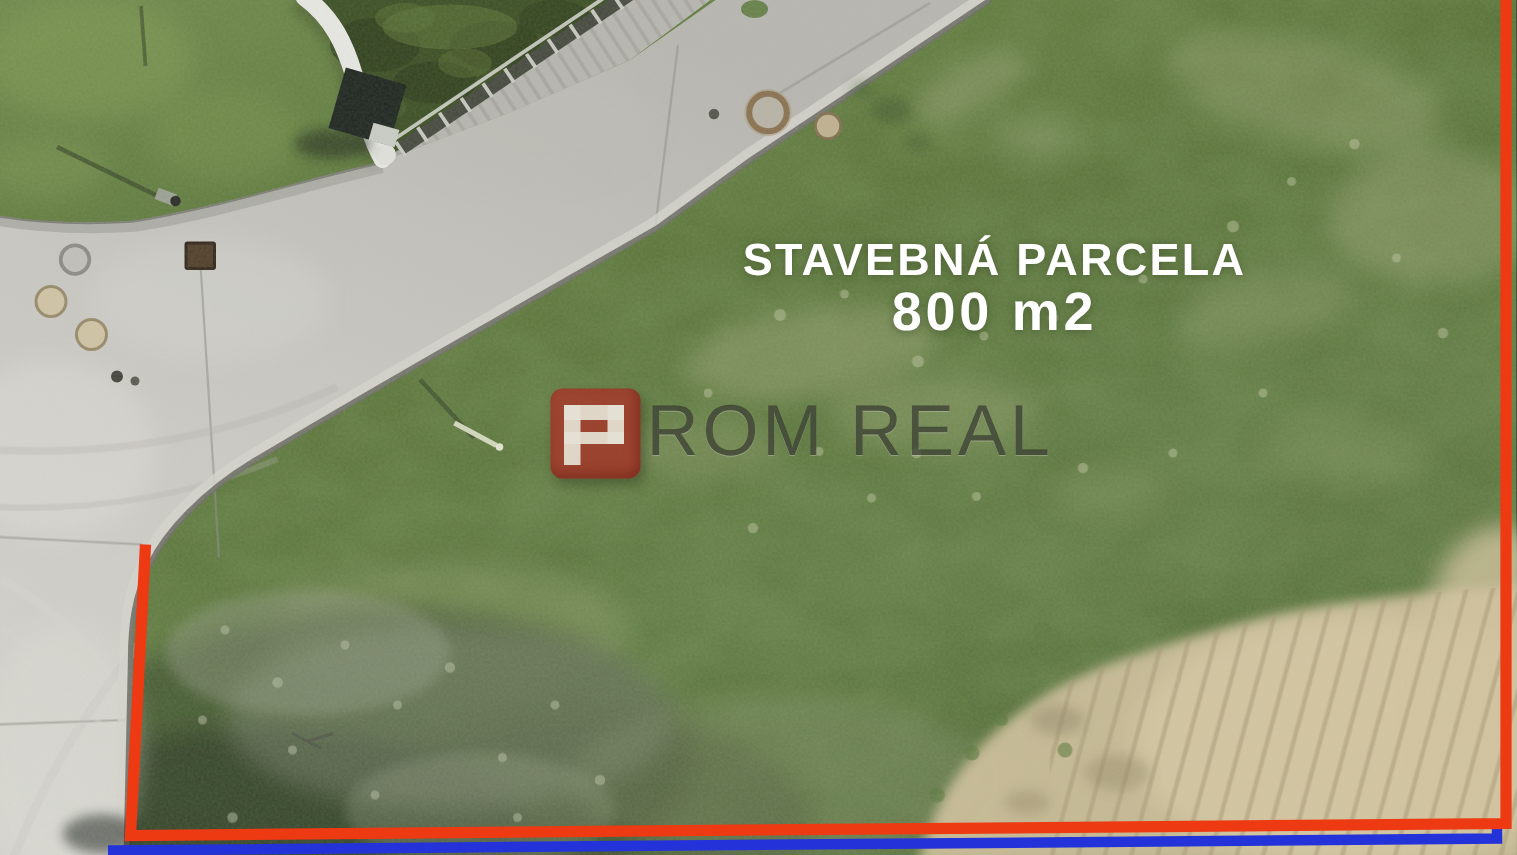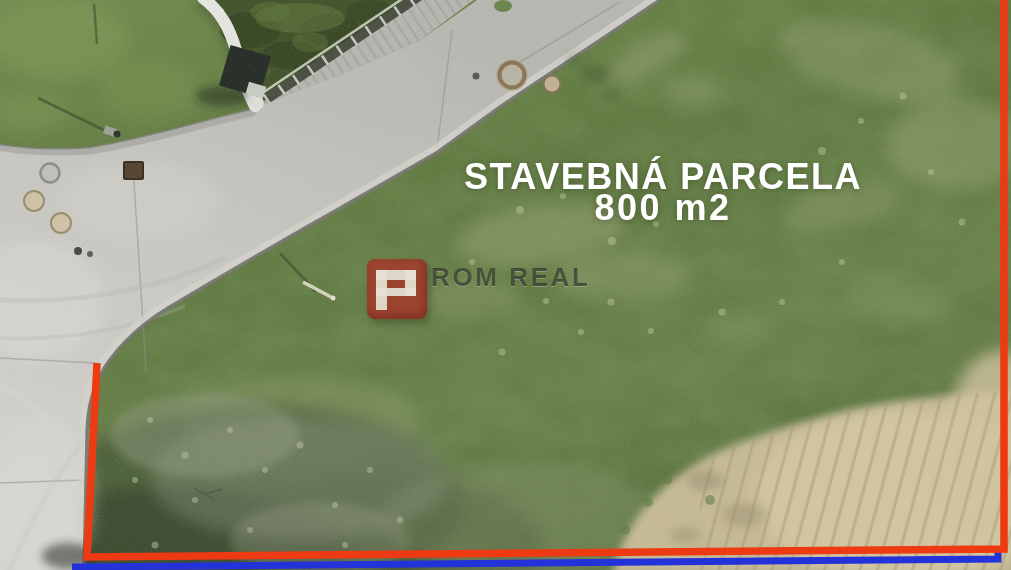--- a/index.html
+++ b/index.html
@@ -8,42 +8,42 @@
     background:#5d783c;
     font-family:"Liberation Sans", sans-serif;
   }
   .stage svg{position:absolute;left:0;top:0;display:block;}
   .title-block{
     position:absolute;left:325px;top:0;width:676px;text-align:center;
     color:#ffffff;font-weight:bold;pointer-events:none;
   }
   .title-line1{
     position:absolute;left:0;top:159px;width:100%;
-    font-size:36px;letter-spacing:1.5px;line-height:1;
+    font-size:30px;letter-spacing:1.5px;line-height:1;
     text-shadow:0 1px 6px rgba(25,35,12,.35);
   }
   .title-line2{
     position:absolute;left:0;top:190px;width:100%;
     font-size:36px;letter-spacing:2.5px;line-height:1;
     text-shadow:0 1px 6px rgba(25,35,12,.35);
   }
   .watermark{position:absolute;left:367px;top:257px;width:320px;height:70px;pointer-events:none;}
   .pbox{
     position:absolute;left:0;top:2px;width:60px;height:60px;border-radius:8px;
     background:rgba(164,57,44,.85);
     box-shadow:3px 4px 7px rgba(25,30,15,.30), inset -3px -4px 8px rgba(105,25,15,.45);
   }
   .pbox .bar{position:absolute;background:rgba(228,226,213,.93);}
   .p-stem {left:9px; top:11px; width:11px; height:40px;}
   .p-top  {left:9px; top:11px; width:40px; height:10px;}
   .p-right{left:38px;top:11px; width:11px; height:26px;}
   .p-mid  {left:9px; top:29px; width:40px; height:8px;}
   .brand{
     position:absolute;left:64px;top:7px;white-space:nowrap;
-    font-size:26px;font-weight:bold;letter-spacing:2.6px;line-height:1;
+    font-size:48px;font-weight:normal;letter-spacing:2.6px;line-height:1;
     color:rgba(44,50,36,.72);
     text-shadow:0 1px 0 rgba(228,230,218,.30);
   }
   .brand-sub{
     position:absolute;left:66px;top:44px;white-space:nowrap;
     font-size:16px;font-weight:bold;letter-spacing:1.3px;line-height:1;
     color:rgba(38,45,28,.78);
     text-shadow:0 1px 0 rgba(225,228,214,.28);
   }
 </style>

